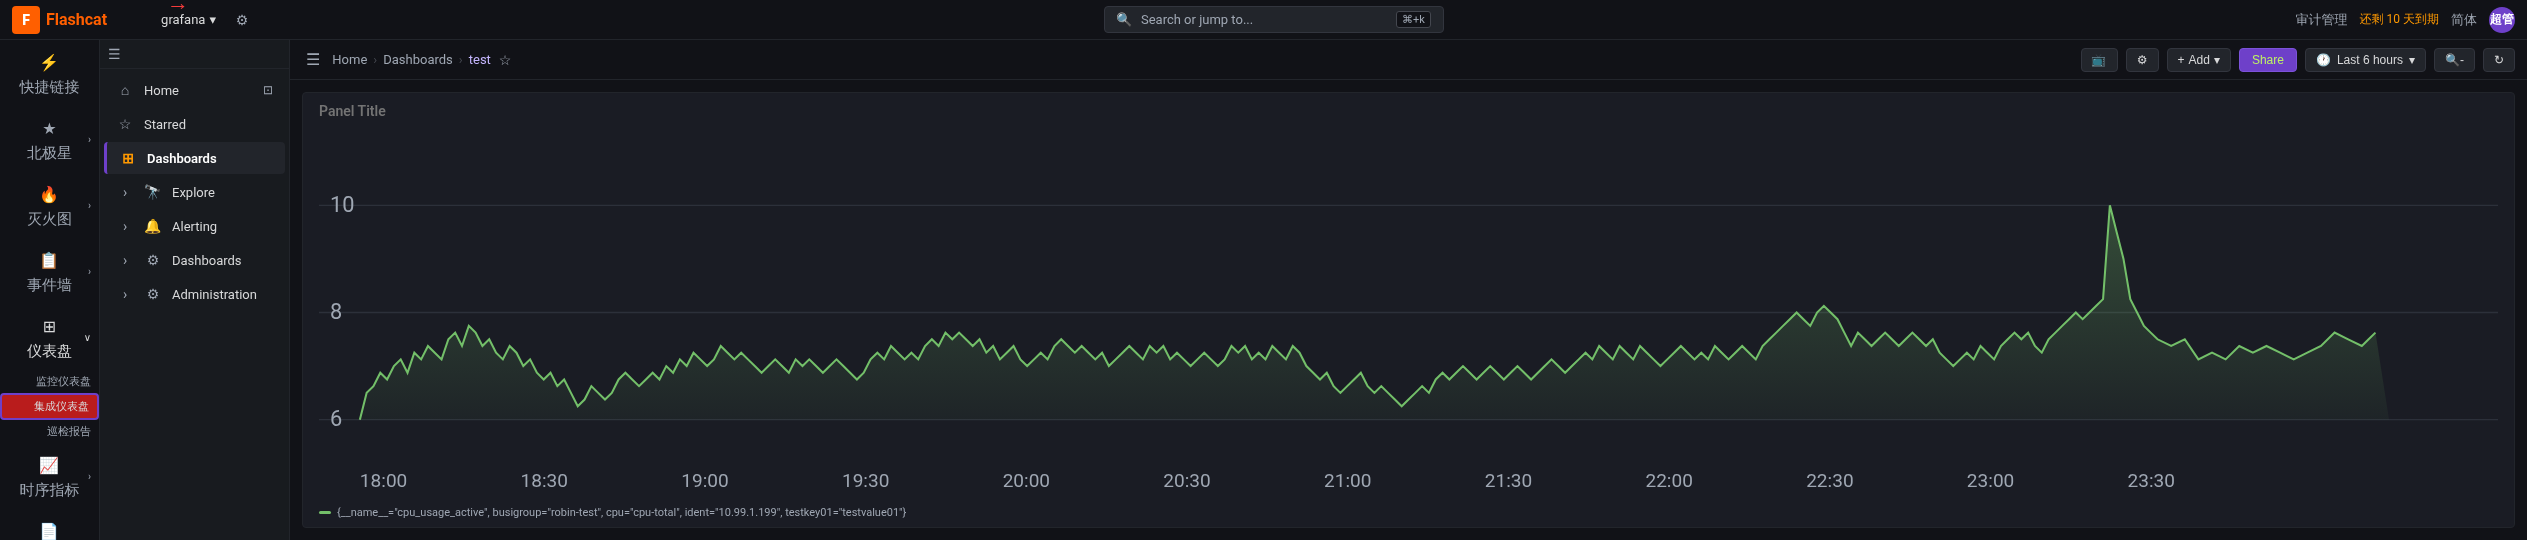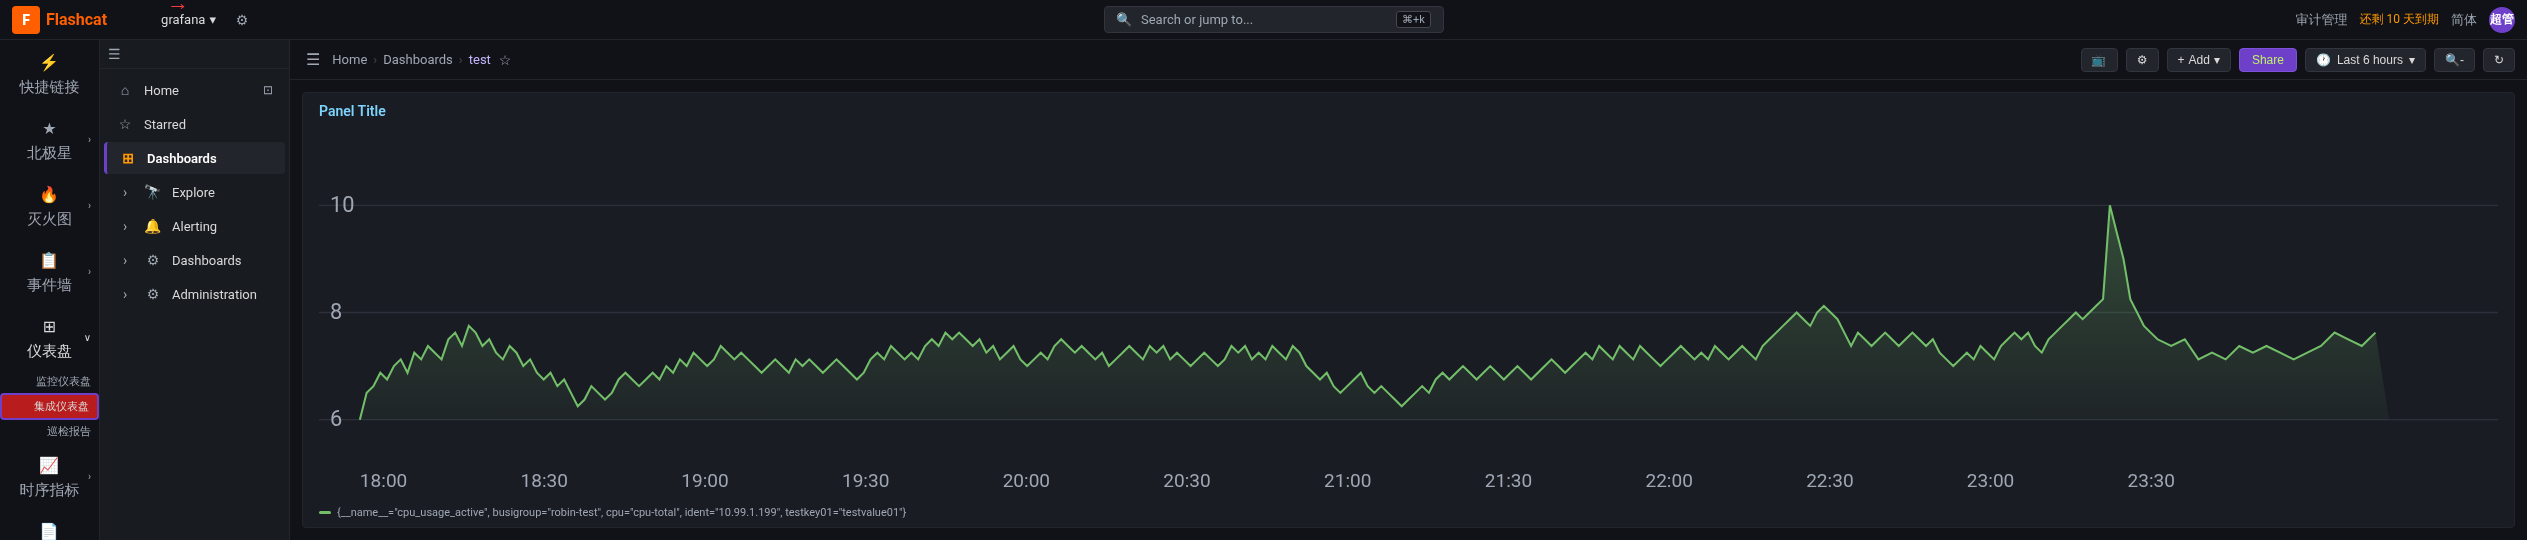--- a/index.html
+++ b/index.html
@@ -300,21 +300,21 @@
       border: 1px solid #22252b;
       border-radius: 4px;
       height: 100%;
       display: flex;
       flex-direction: column;
       overflow: hidden;
     }
     .panel-title {
       padding: 10px 16px 6px;
       font-size: 14px;
-      color: #7dd3fc;
+      color: #737373;
       font-weight: 600;
     }
     .panel-chart {
       flex: 1;
       padding: 0 16px;
       position: relative;
       overflow: hidden;
     }
     .chart-svg {
       width: 100%;

